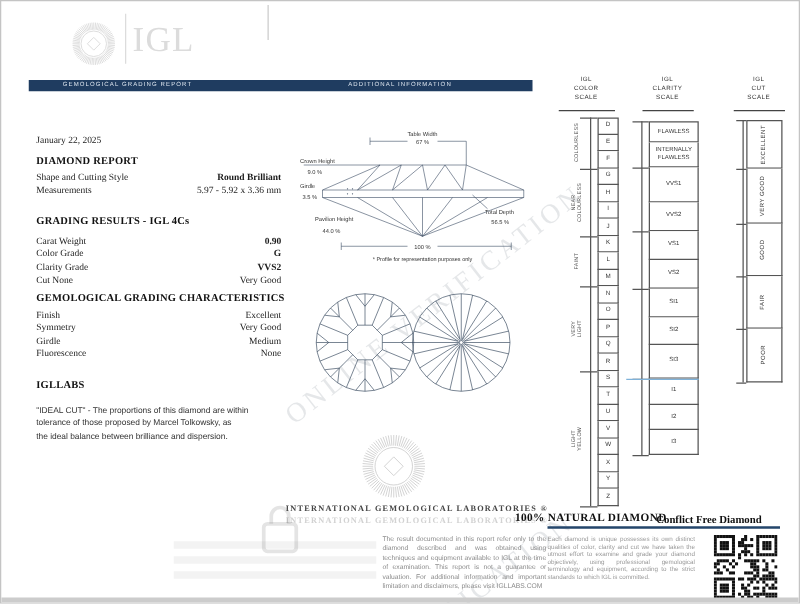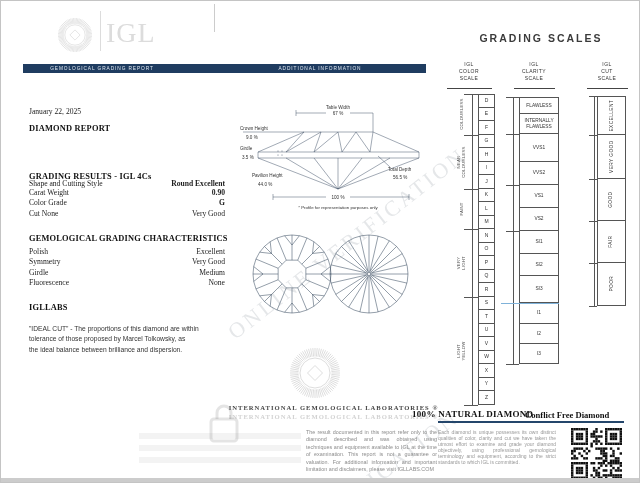--- a/index.html
+++ b/index.html
@@ -166,51 +166,58 @@
       <polygon points="18,12.9 23.1,18 18,23.1 12.9,18" fill="none" stroke="#dedede" stroke-width="0.8"></polygon>
     </svg>
   <div id="logo-divider"></div>
   <div id="logo-igl">IGL</div>
   <div id="top-tick"></div>
 
   <div id="navy-bar">
     <span id="bar-left">GEMOLOGICAL GRADING REPORT</span>
     <span id="bar-right">ADDITIONAL INFORMATION</span>
   </div>
-  <div id="grading-scales-title">GRADING SCALES</div>
   <div id="report-date">January 22, 2025</div>
 
   <div class="sec-h" style="top:123px">DIAMOND REPORT</div>
-  <div class="kv" style="top:136px;margin-top:42px;">
+  <div class="kv" style="top:136px;">
       <div class="kv-row">
         <span class="kv-l">Shape and Cutting Style</span>
-        <span class="kv-v b">Round Excellent</span>
+        <span class="kv-v b">Round Brilliant</span>
+      </div>
+      <div class="kv-row">
+        <span class="kv-l">Measurements</span>
+        <span class="kv-v">5.97 - 5.92 x 3.36 mm</span>
       </div>
     </div>
 
   <div class="sec-h" style="top:171px">GRADING RESULTS - IGL 4Cs</div>
   <div class="kv" style="top:187px">
       <div class="kv-row">
         <span class="kv-l">Carat Weight</span>
         <span class="kv-v b">0.90</span>
       </div>
       <div class="kv-row">
         <span class="kv-l">Color Grade</span>
         <span class="kv-v b">G</span>
       </div>
       <div class="kv-row">
+        <span class="kv-l">Clarity Grade</span>
+        <span class="kv-v b">VVS2</span>
+      </div>
+      <div class="kv-row">
         <span class="kv-l">Cut None</span>
         <span class="kv-v">Very Good</span>
       </div>
     </div>
 
   <div class="sec-h" style="top:233px">GEMOLOGICAL GRADING CHARACTERISTICS</div>
   <div class="kv" style="top:246px">
       <div class="kv-row">
-        <span class="kv-l">Polish</span>
+        <span class="kv-l">Finish</span>
         <span class="kv-v">Excellent</span>
       </div>
       <div class="kv-row">
         <span class="kv-l">Symmetry</span>
         <span class="kv-v">Very Good</span>
       </div>
       <div class="kv-row">
         <span class="kv-l">Girdle</span>
         <span class="kv-v">Medium</span>
       </div>

